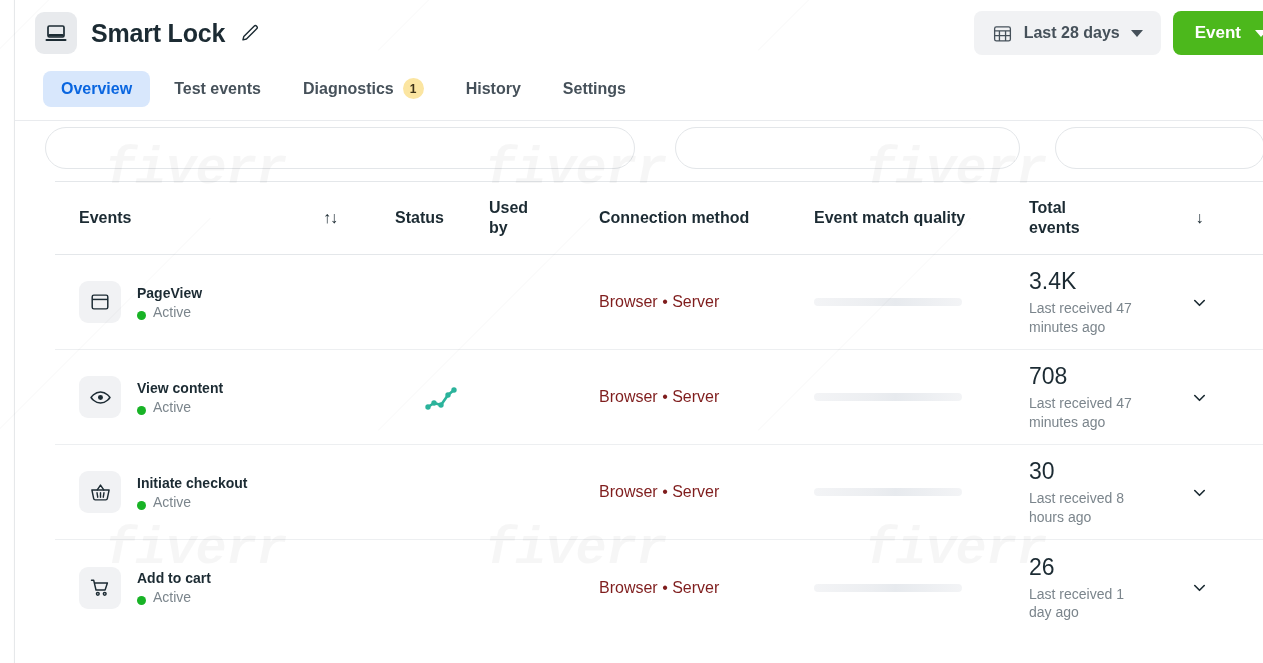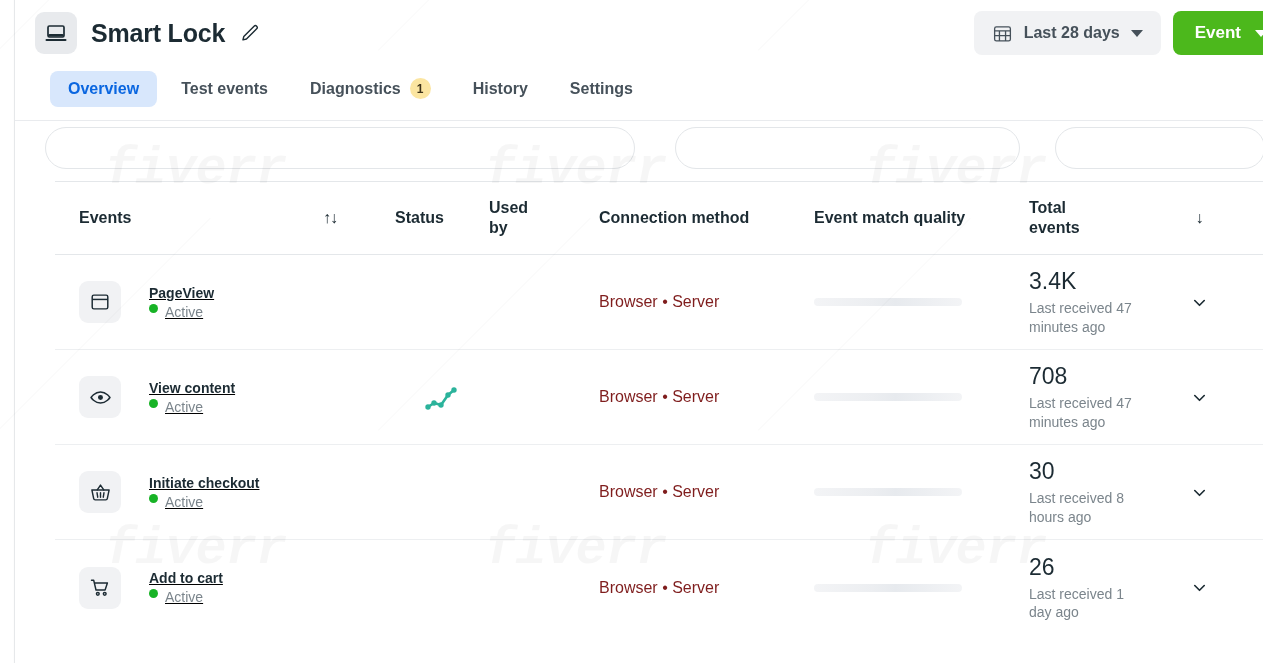--- a/index.html
+++ b/index.html
@@ -106,21 +106,21 @@
     font-weight: 700;
     color: #ffffff;
     cursor: pointer;
     white-space: nowrap;
   }
   .caret { width: 0; height: 0; border-left: 6px solid transparent; border-right: 6px solid transparent; border-top: 7px solid currentColor; }
 
   
   .tabs {
     position: absolute;
-    left: 35px; top: 68px;
+    left: 28px; top: 68px;
     display: flex; align-items: center; gap: 6px;
   }
   .tab {
     display: flex; align-items: center; gap: 9px;
     padding: 9px 18px;
     border-radius: 8px;
     font-size: 16px;
     font-weight: 600;
     color: #46515a;
     cursor: pointer;
@@ -173,31 +173,31 @@
 
   .sort-glyph { font-size: 16px; color: #1c2b33; font-weight: 700; letter-spacing: -1px; }
 
   .trow {
     display: flex; align-items: center;
     height: 95px;
     border-bottom: 1px solid #edeff1;
   }
   .trow:last-child { border-bottom: none; }
 
-  .evt-cell { display: flex; align-items: center; gap: 28px; text-decoration: underline; }
+  .evt-cell { display: flex; align-items: center; gap: 16px; }
   .evt-icon {
     width: 42px; height: 42px;
     background: #f1f2f4;
     border-radius: 9px;
     display: flex; align-items: center; justify-content: center;
     flex: 0 0 auto;
   }
   .evt-text { display: flex; flex-direction: column; gap: 3px; }
   .evt-name { font-size: 14px; font-weight: 700; color: #1c2b33; }
-  .evt-status { display: flex; align-items: flex-start; gap: 7px; font-size: 14px; color: #7b858c; }
+  .evt-status { display: flex; align-items: flex-end; gap: 7px; font-size: 14px; color: #7b858c; }
   .dot { width: 9px; height: 9px; border-radius: 50%; background: #18b326; }
 
   .conn-text { font-size: 16px; color: #7f1d1d; }
 
   .skeleton {
     width: 148px; height: 8px;
     border-radius: 4px;
     background: linear-gradient(90deg,#f3f4f6 0%,#eceef1 40%,#e7eaee 55%,#f3f4f6 100%);
   }
 

